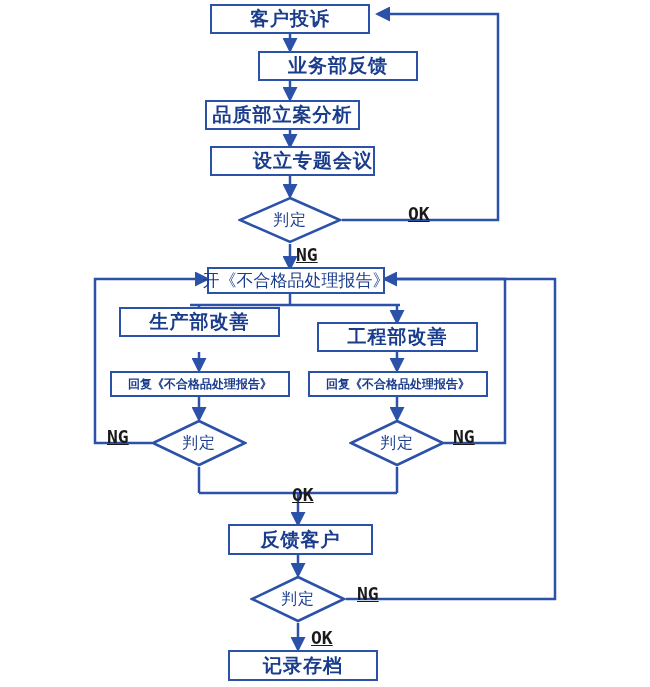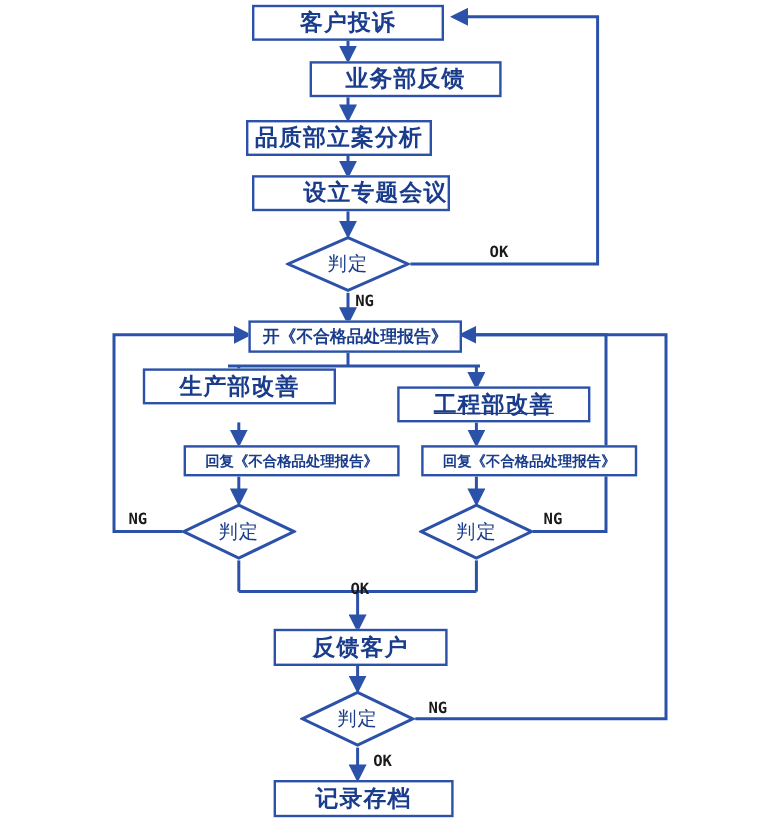--- a/index.html
+++ b/index.html
@@ -28,30 +28,29 @@
     justify-content: center;
     text-align: center;
     font-weight: bold;
     letter-spacing: 1px;
     white-space: nowrap;
   }
   .node.big {
     font-size: 19px;
   }
   .node.mid {
-    font-size: 14px;
+    font-size: 17px;
     letter-spacing: 0px;
-    font-weight: bold;
+    font-weight: normal;
   }
   .node.small {
     font-size: 12px;
     letter-spacing: 0px;
     border-width: 2px;
     font-weight: bold;
-    margin-left: 43px;
   }
   .diamond-wrap {
     position: absolute;
   }
   .diamond-label {
     position: absolute;
     left: 0;
     top: 0;
     width: 100%;
     height: 100%;
@@ -59,25 +58,26 @@
     align-items: center;
     justify-content: center;
     font-size: 16px;
     font-weight: normal;
     color: #1a3c8c;
     letter-spacing: 1px;
     pointer-events: none;
   }
   .edge-label {
     position: absolute;
-    font-size: 13px;
+    font-size: 18px;
     font-weight: bold;
     color: #1a1a1a;
     font-family: "DejaVu Sans Mono", monospace;
     letter-spacing: 0px;
+    text-decoration: underline;
   }
   svg.wires {
     position: absolute;
     left: 0;
     top: 0;
     width: 650px;
     height: 687px;
     pointer-events: none;
   }
 </style>
@@ -165,21 +165,21 @@
   </div>
 
   <div class="node mid" style="left:207px; top:267px; width:178px; height:27px;">
     <span>开《不合格品处理报告》</span>
   </div>
 
   <div class="node big" style="left:119px; top:307px; width:161px; height:30px;">
     <span>生产部改善</span>
   </div>
 
-  <div class="node big" style="left:331px; top:322px; width:161px; height:30px;text-decoration:underline;">
+  <div class="node big" style="left:317px; top:322px; width:161px; height:30px;">
     <span>工程部改善</span>
   </div>
 
   <div class="node small" style="left:110px; top:371px; width:180px; height:26px;">
     <span>回复《不合格品处理报告》</span>
   </div>
 
   <div class="node small" style="left:308px; top:371px; width:180px; height:26px;">
     <span>回复《不合格品处理报告》</span>
   </div>

